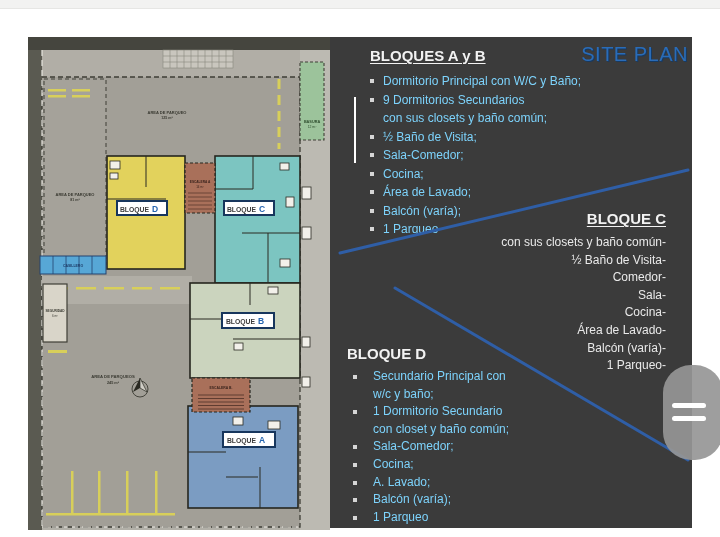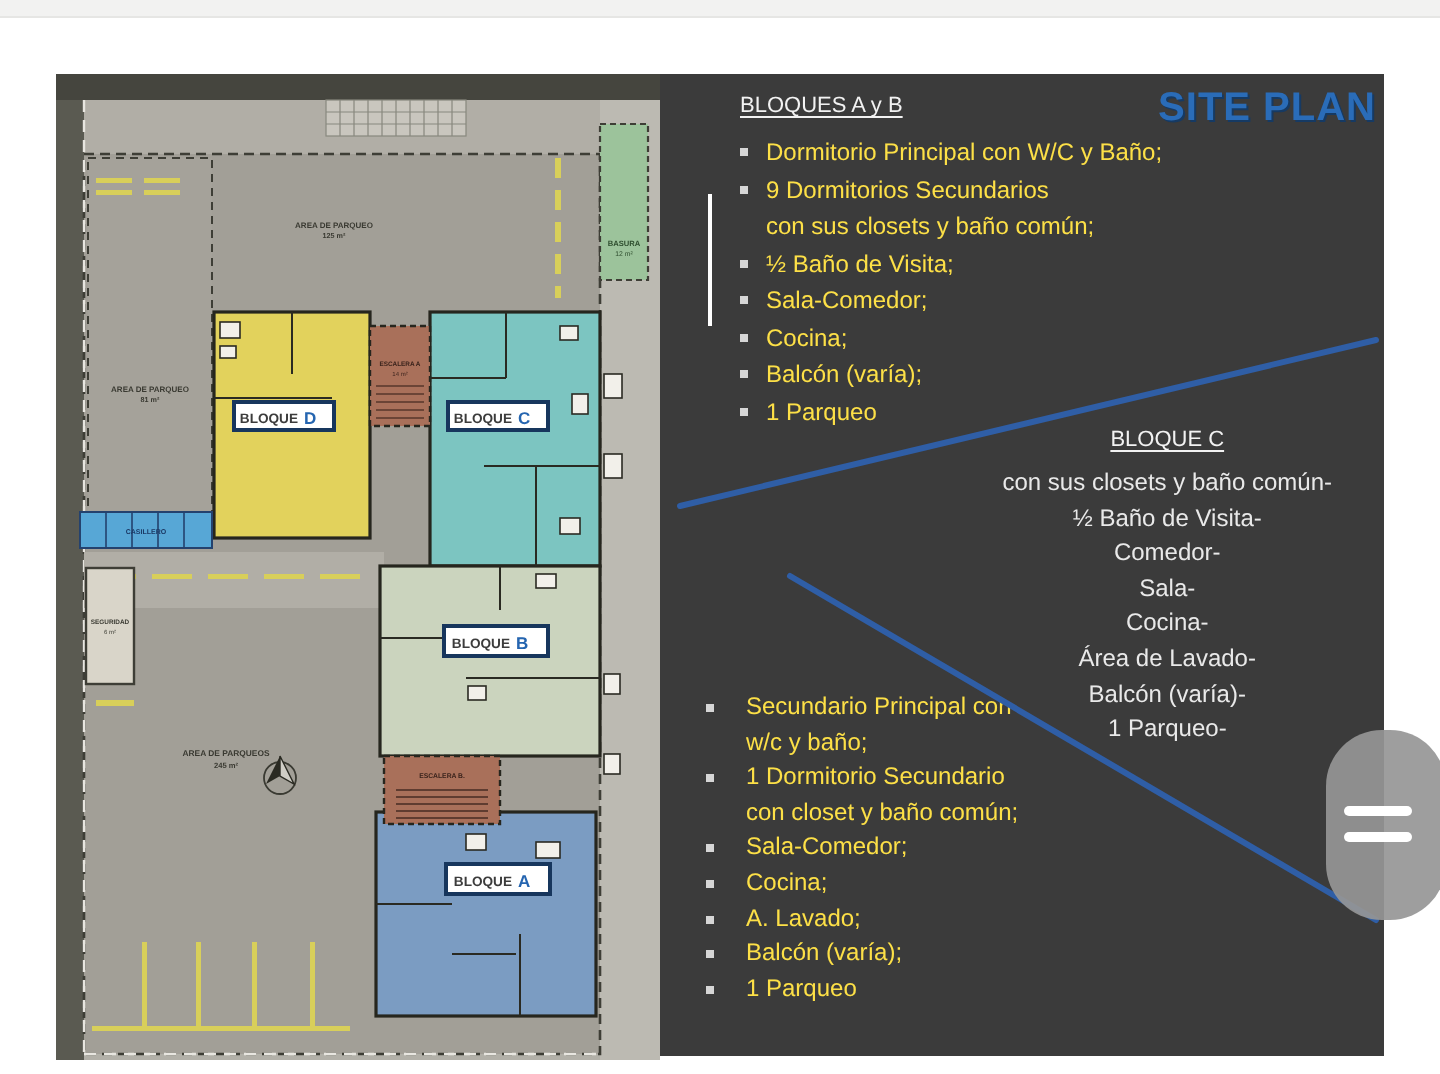--- a/index.html
+++ b/index.html
@@ -11,30 +11,30 @@
   
   #plan{position:absolute;left:28px;top:37px;width:302px;height:493px;}
   #plan svg{display:block;}
   
   #panel{
     position:absolute;left:330px;top:37px;width:362px;height:491px;
     background:var(--panel_bg,#3b3b3b);color:#ececec;
   }
   .title{
     position:absolute;top:6px;right:4px;
-    font-size:20px;font-weight:700;letter-spacing:.5px;
+    font-size:20px;font-weight:400;letter-spacing:.5px;
     color:var(--accent_blue,#2a6cb8);text-shadow:1px 1px 0 #163a63;
   }
-  .h{font-weight:400;font-size:11px;text-decoration:underline;text-underline-offset:2px;color:#f2f2f2;}
+  .h{font-weight:700;font-size:15px;text-decoration:underline;text-underline-offset:2px;color:#f2f2f2;}
   #sec-ab{position:absolute;left:40px;top:10px;width:290px;}
   #sec-ab .h{margin-bottom:8px;}
-  .row{position:relative;font-size:12px;line-height:18.5px;padding-left:13px;color:#fde047;}
+  .row{position:relative;font-size:12px;line-height:18.5px;padding-left:13px;color:#7dd3fc;}
   .row.b::before{content:"";position:absolute;left:0;top:7px;width:4px;height:4px;background:#d6d6d6;}
   #tick{position:absolute;left:24px;top:60px;width:2px;height:66px;background:#ffffff;}
-  #sec-c{position:absolute;right:26px;top:173px;text-align:center;}
+  #sec-c{position:absolute;right:26px;top:173px;text-align:right;}
   #sec-c .h{display:inline-block;margin-bottom:7px;}
   .crow{font-size:12px;line-height:17.6px;color:#e9e9e9;}
   #sec-d{position:absolute;left:17px;top:308px;width:265px;}
   #sec-d .h{text-decoration:none;margin-bottom:6px;}
   #sec-d .row{padding-left:26px;line-height:17.6px;}
   #sec-d .row.b::before{left:6px;top:7px;}
   #panel-lines{position:absolute;left:0;top:0;pointer-events:none;}
   
   #handle{
     position:absolute;left:663px;top:365px;width:60px;height:95px;
@@ -188,37 +188,39 @@
   <div id="tick"></div>
 
   <div id="sec-ab">
     <div class="h">BLOQUES A y B</div>
     <div class="row b"><span>Dormitorio Principal con W/C y Baño;</span></div>
     <div class="row b"><span>9 Dormitorios Secundarios</span></div>
     <div class="row"><span>con sus closets y baño común;</span></div>
     <div class="row b"><span>½ Baño de Visita;</span></div>
     <div class="row b"><span>Sala-Comedor;</span></div>
     <div class="row b"><span>Cocina;</span></div>
+    <div class="row b"><span>Área de Lavado;</span></div>
     <div class="row b"><span>Balcón (varía);</span></div>
     <div class="row b"><span>1 Parqueo</span></div>
   </div>
 
   <div id="sec-c">
     <div class="h">BLOQUE C</div>
     <div class="crow">con sus closets y baño común-</div>
     <div class="crow">½ Baño de Visita-</div>
     <div class="crow">Comedor-</div>
     <div class="crow">Sala-</div>
     <div class="crow">Cocina-</div>
     <div class="crow">Área de Lavado-</div>
     <div class="crow">Balcón (varía)-</div>
     <div class="crow">1 Parqueo-</div>
   </div>
 
   <div id="sec-d">
+    <div class="h">BLOQUE D</div>
     <div class="row b"><span>Secundario Principal con</span></div>
     <div class="row"><span>w/c y baño;</span></div>
     <div class="row b"><span>1 Dormitorio Secundario</span></div>
     <div class="row"><span>con closet y baño común;</span></div>
     <div class="row b"><span>Sala-Comedor;</span></div>
     <div class="row b"><span>Cocina;</span></div>
     <div class="row b"><span>A. Lavado;</span></div>
     <div class="row b"><span>Balcón (varía);</span></div>
     <div class="row b"><span>1 Parqueo</span></div>
   </div>

